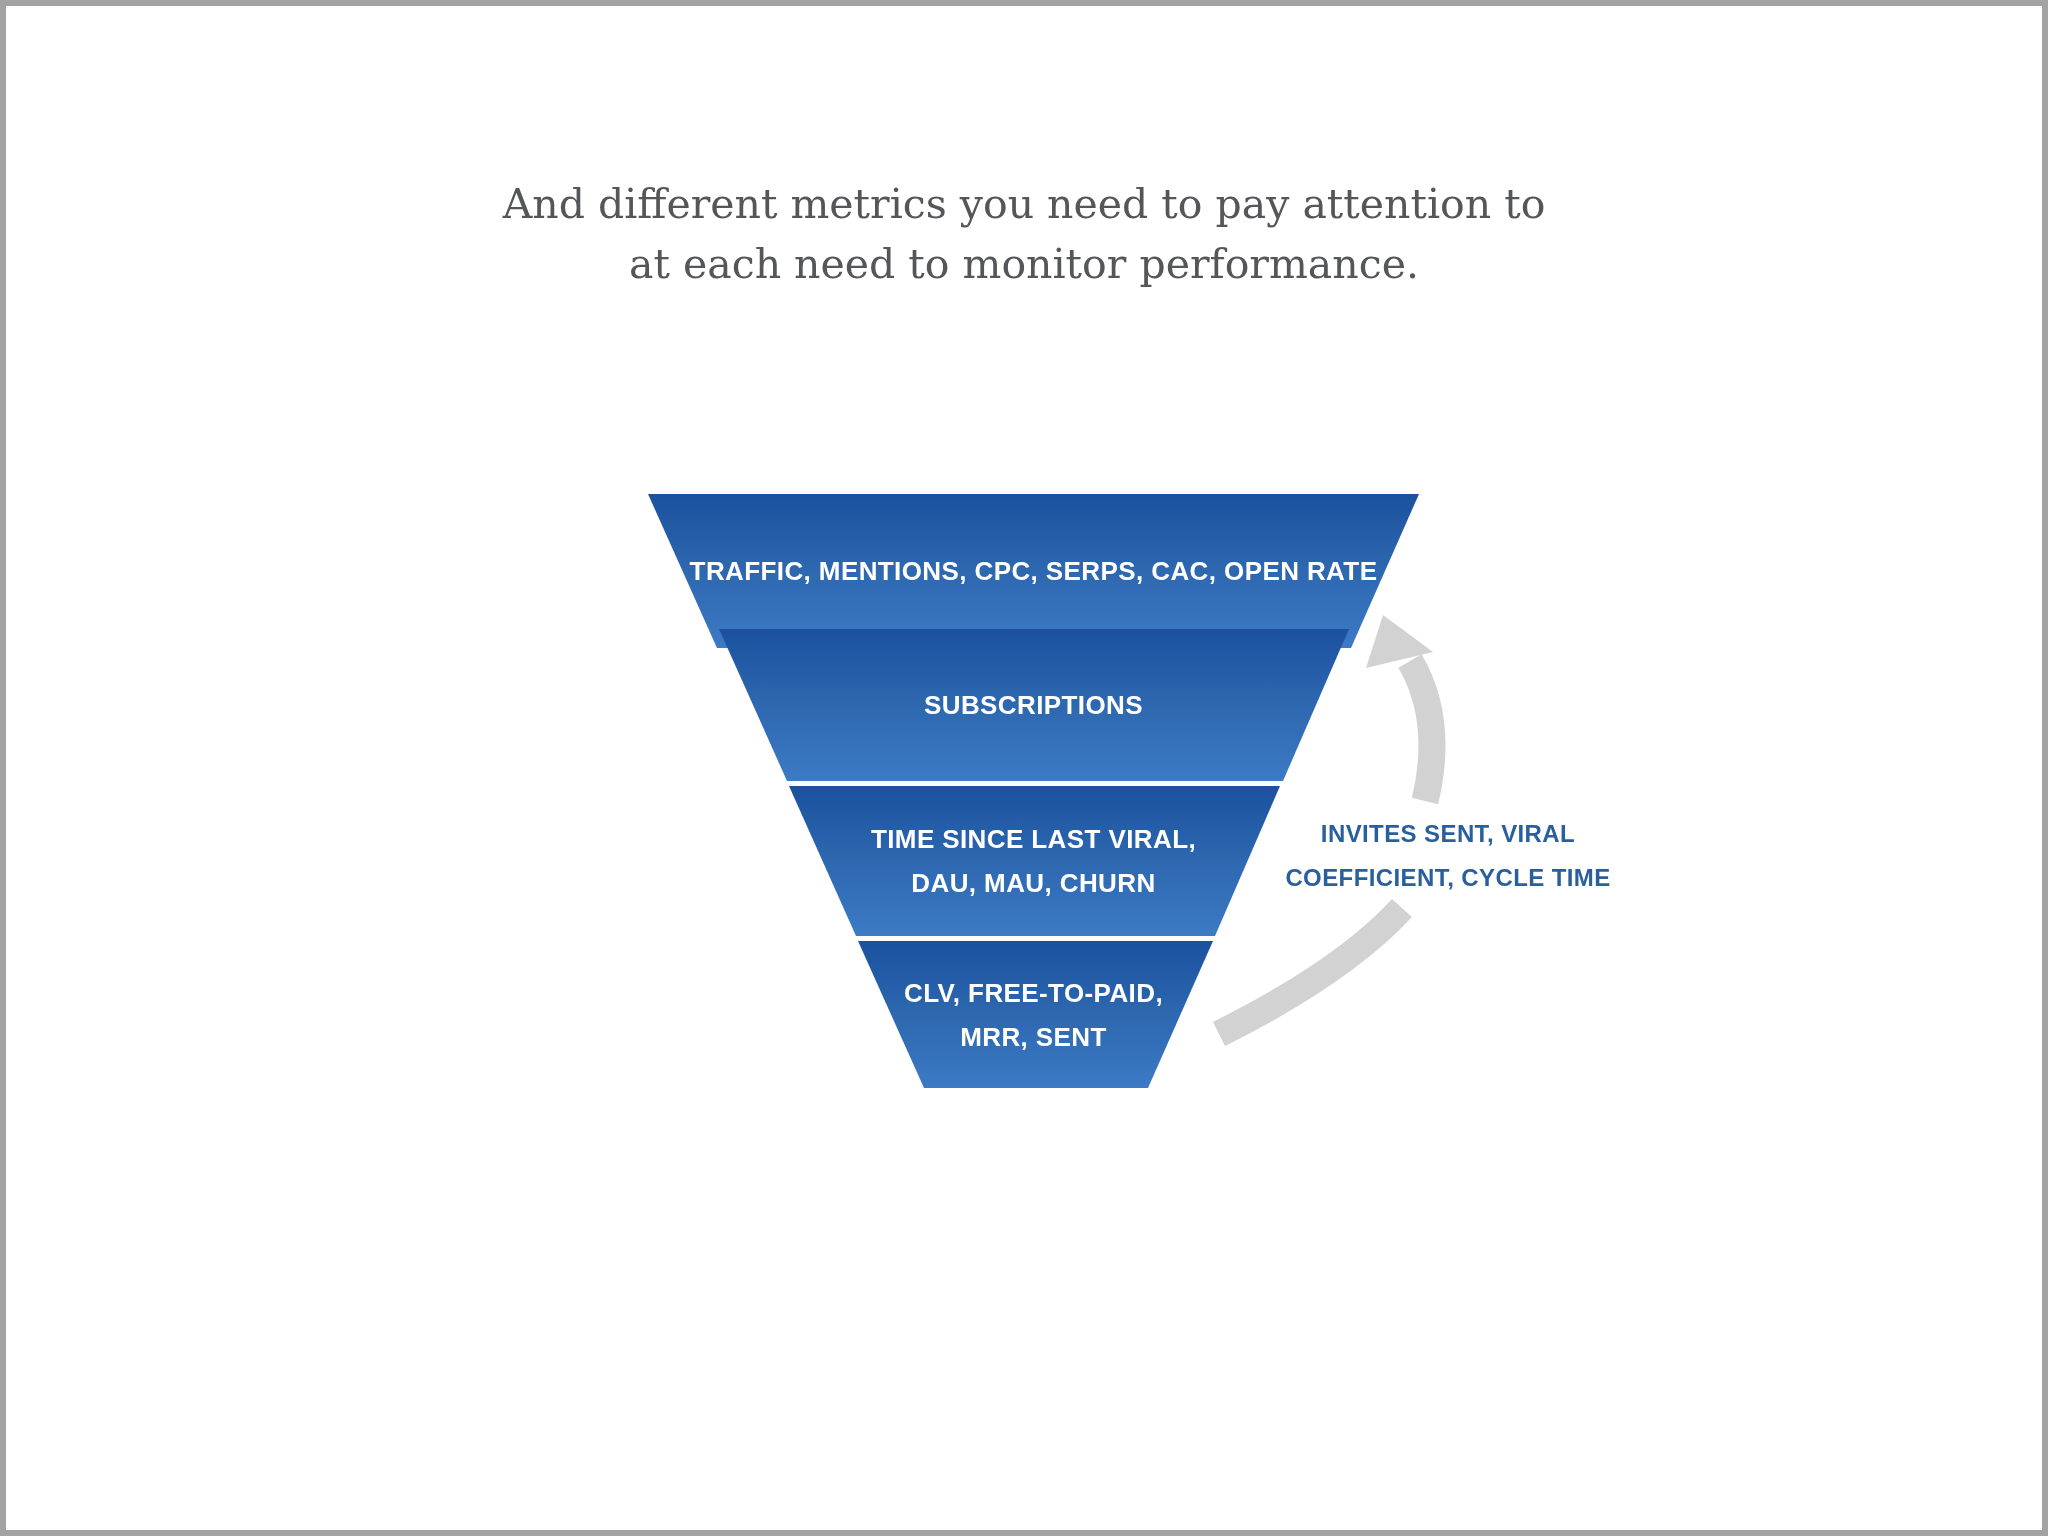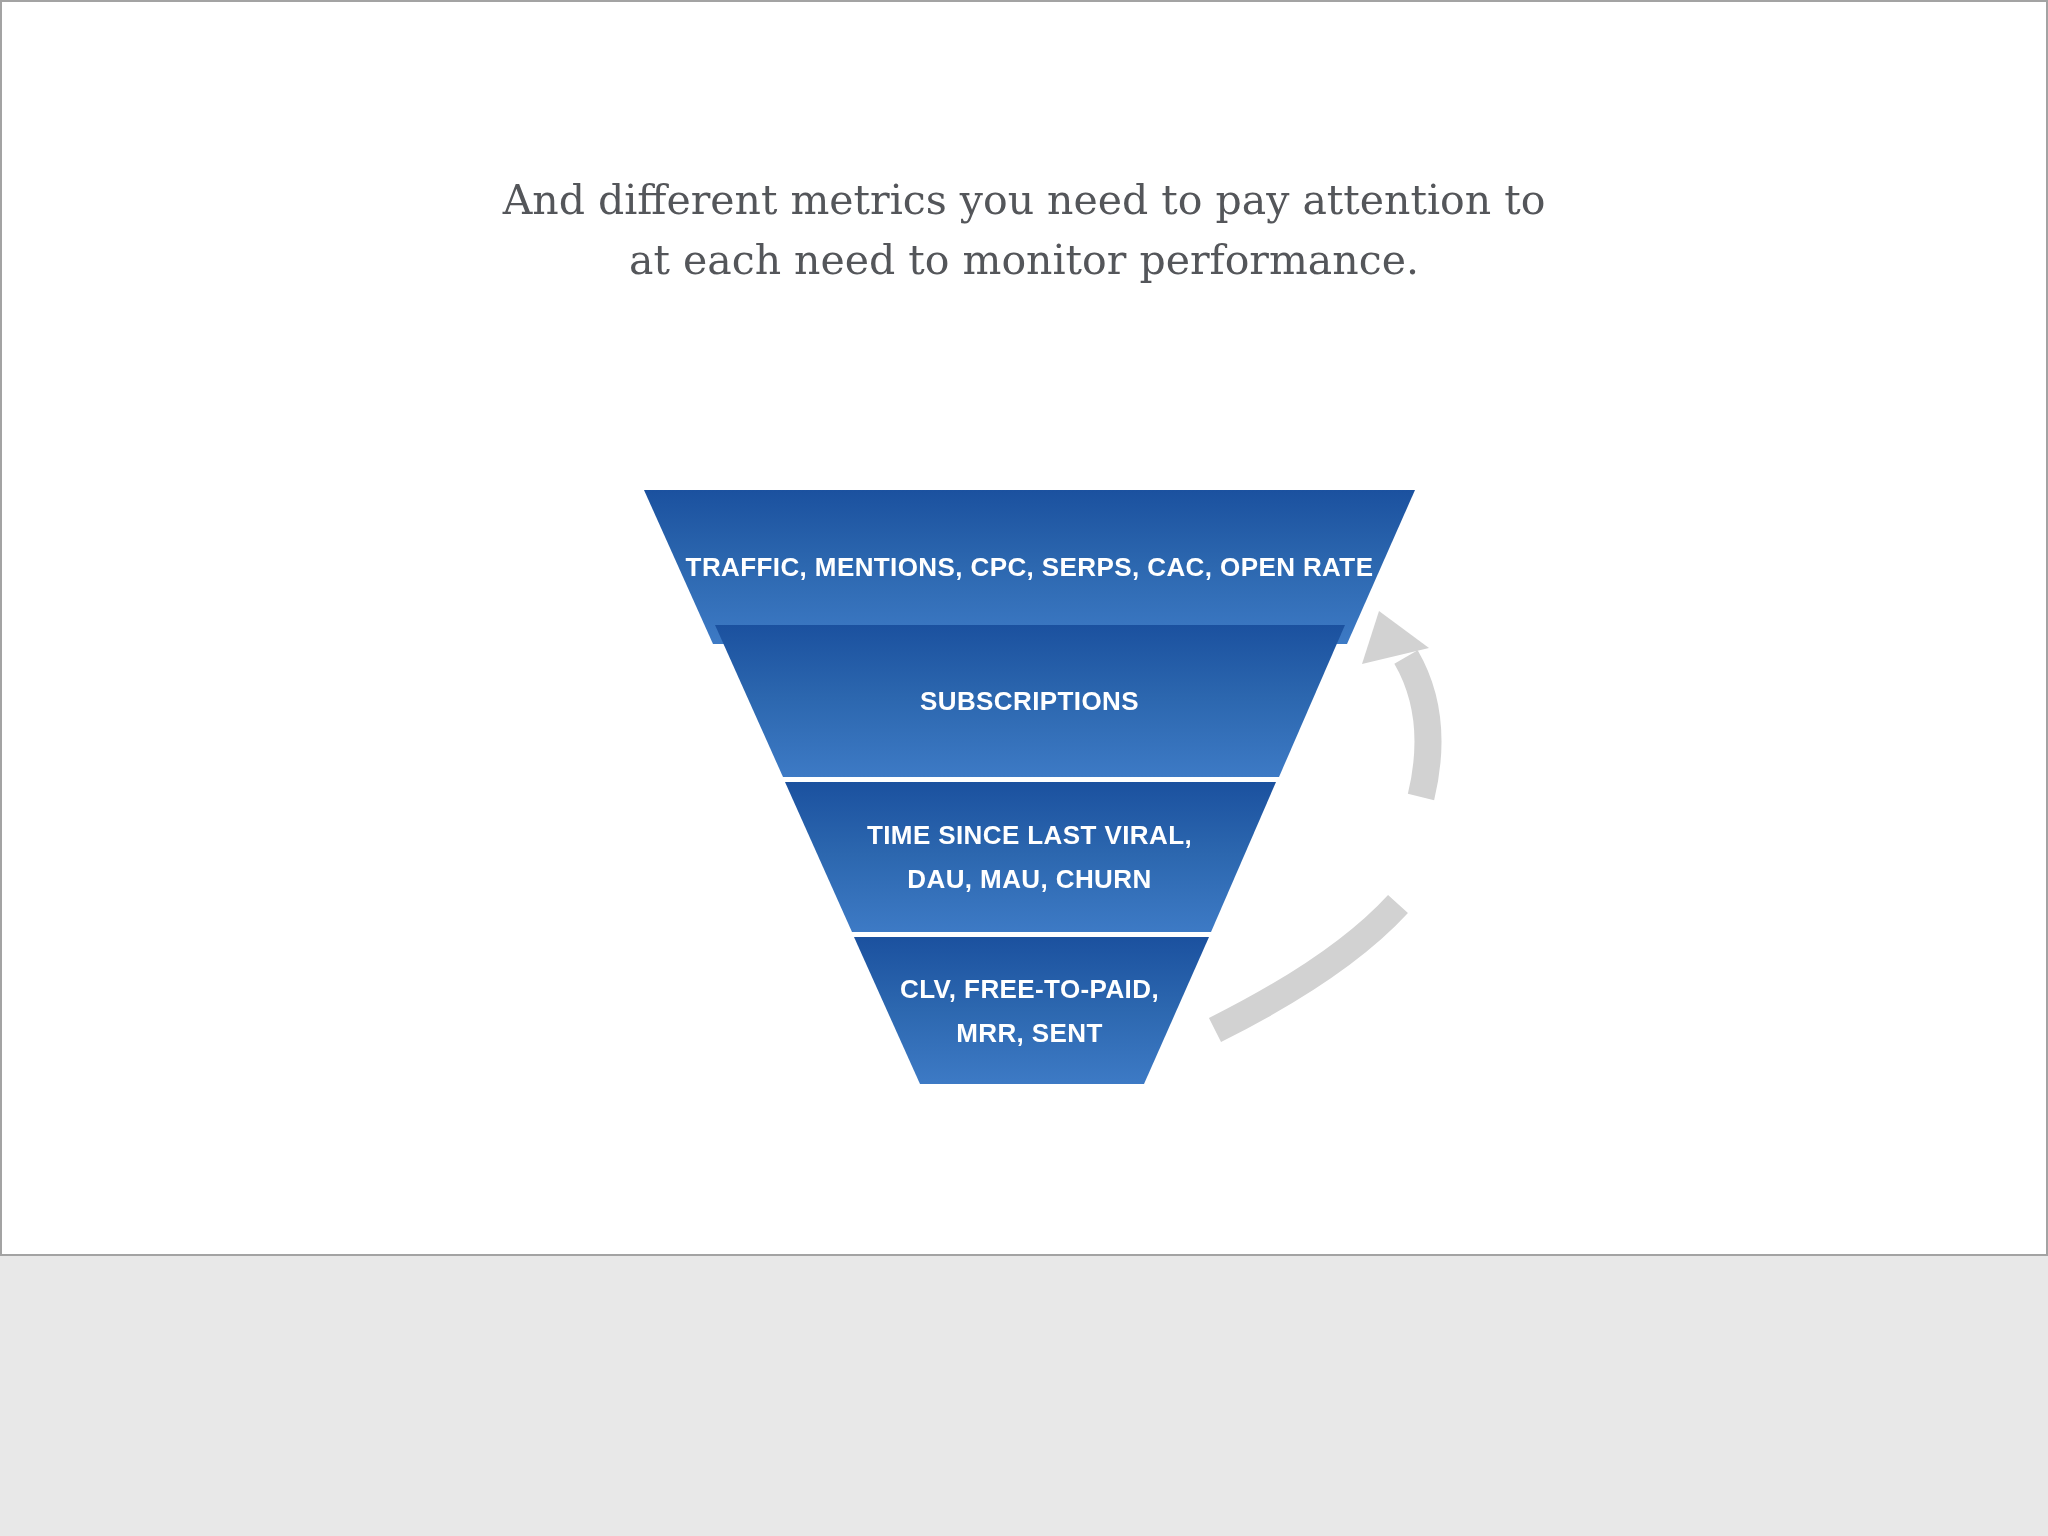--- a/index.html
+++ b/index.html
@@ -1,21 +1,21 @@
 <!DOCTYPE html>
 <html><head>
 <meta charset="utf-8">
 <style>
   html, body { margin: 0; padding: 0; background: #e8e8e8; }
   .page {
     position: relative;
     width: 2048px;
-    height: 1256px;
+    height: 1536px;
     background: #ffffff;
-    border: 2px solid #a3a3a3;
+    border: 6px solid #a3a3a3;
     box-sizing: border-box;
     overflow: hidden;
     font-family: "Liberation Sans", sans-serif;
     padding-left: 12px;
   }
 
   
   .headline {
     position: absolute;
     top: 168px;
@@ -109,14 +109,18 @@
     <div class="stage stage-3">
       <div class="line">TIME SINCE LAST VIRAL,</div>
       <div class="line">DAU, MAU, CHURN</div>
     </div>
     <div class="stage stage-4">
       <div class="line">CLV, FREE-TO-PAID,</div>
       <div class="line">MRR, SENT</div>
     </div>
   </div>
 
+  <div class="side-label">
+    <div>INVITES SENT, VIRAL</div>
+    <div>COEFFICIENT, CYCLE TIME</div>
+  </div>
 
 </div>
 
 </body></html>

